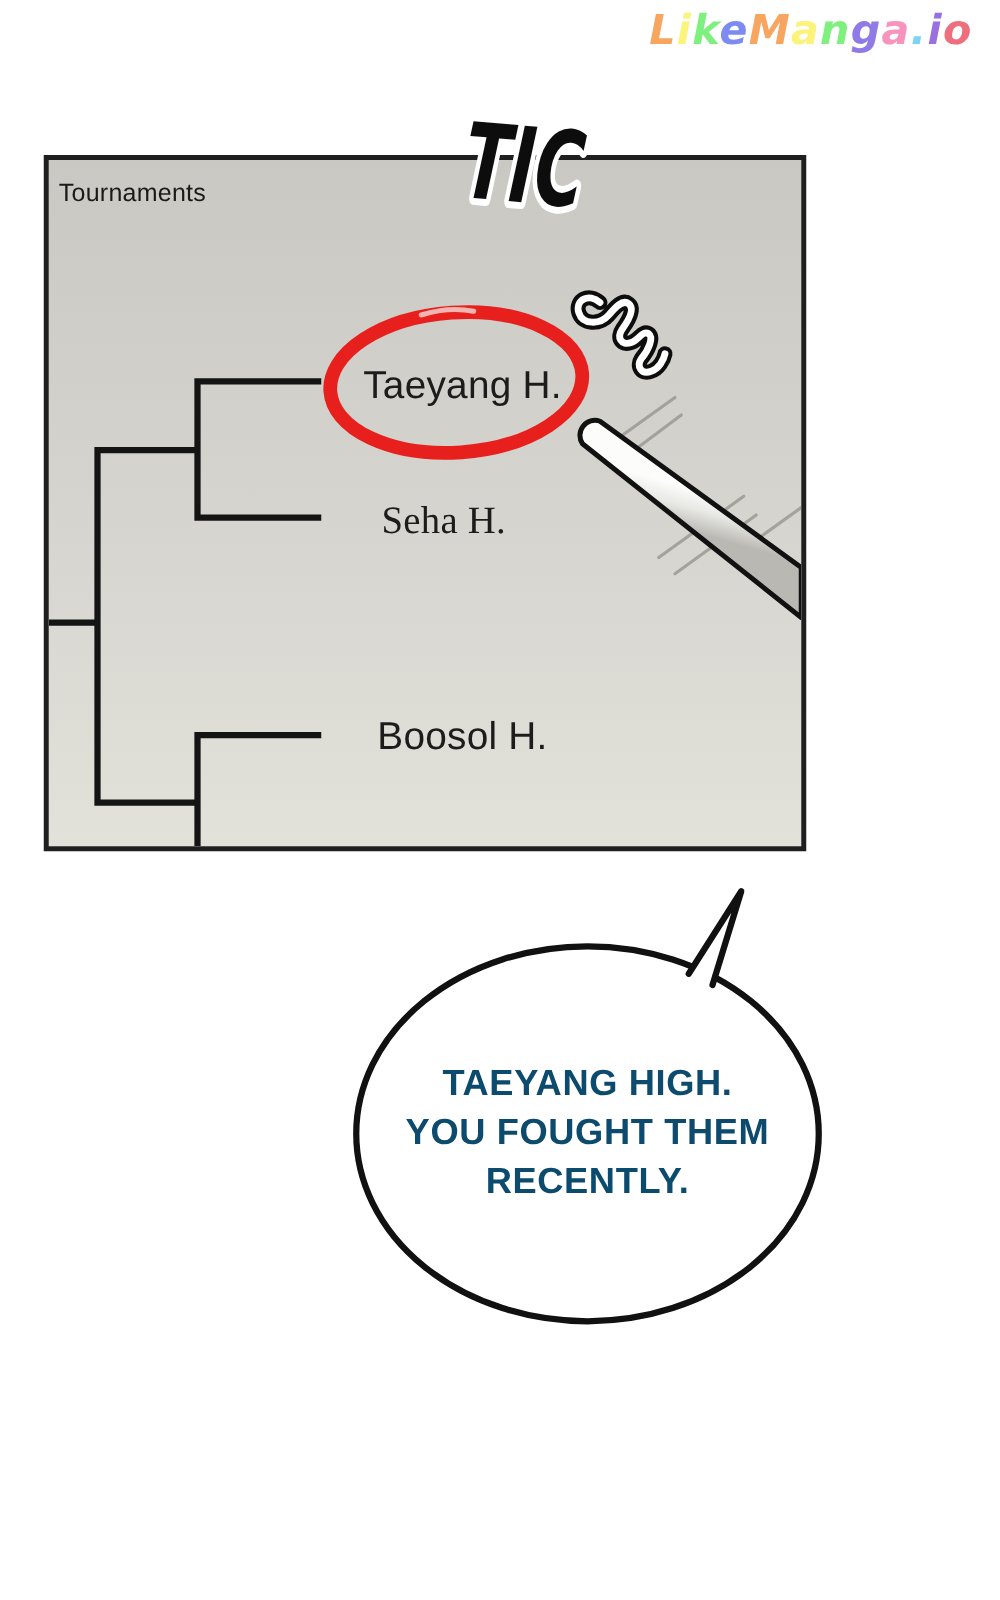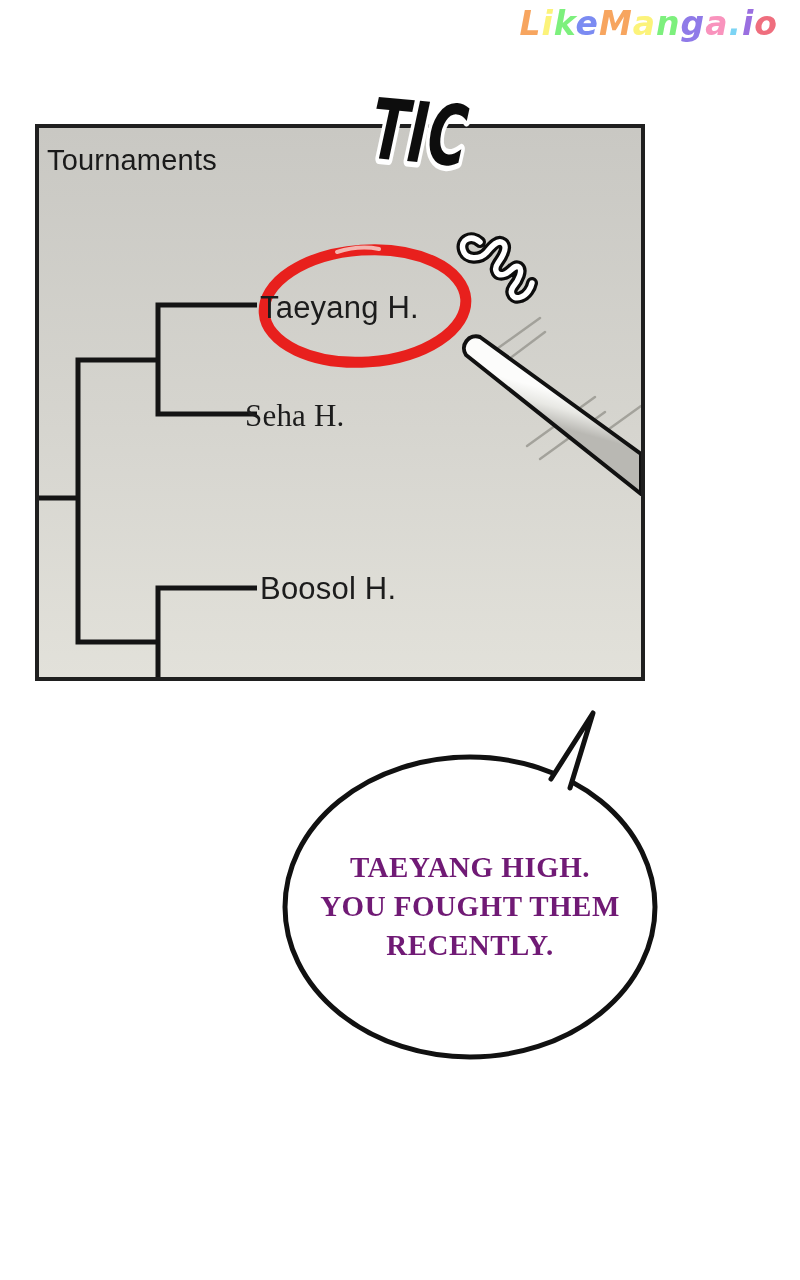--- a/index.html
+++ b/index.html
@@ -21,38 +21,38 @@
   }
   
   .panel{
     position:absolute;left:35px;top:124px;width:610px;height:557px;
     border:4px solid #1f1f1f;box-sizing:border-box;
     background:linear-gradient(180deg,#c9c8c3 0%,#d6d5cf 55%,#e2e1da 100%);
     overflow:hidden;
   }
   .panel-title{
     position:absolute;left:8px;top:16px;
-    font-size:29px;color:#1a1a1a;letter-spacing:0.2px;
+    font-size:20px;color:#1a1a1a;letter-spacing:0.2px;
   }
   .panel svg.shapes{position:absolute;left:0;top:0;width:602px;height:549px;}
   .team{
-    position:absolute;width:220px;
+    position:absolute;width:220px;text-align:center;
     font-size:31px;color:#1c1c1c;letter-spacing:0.2px;white-space:nowrap;
   }
   .team.t0{left:221px;top:162px;}
   .team.t1{left:206px;top:270px;font-family:Liberation Serif, serif;}
   .team.t2{left:221px;top:443px;}
   
   .sfx{position:absolute;left:340px;top:70px;width:160px;height:115px;}
   
   .bubble-svg{position:absolute;left:270px;top:695px;width:420px;height:390px;}
   .bubble-text{
     position:absolute;left:285px;top:848px;width:370px;
-    text-align:center;font-family:Liberation Serif, serif;
-    font-weight:bold;font-size:29px;line-height:39px;color:#701a75;
+    text-align:center;font-family:Liberation Sans, sans-serif;
+    font-weight:bold;font-size:29px;line-height:39px;color:#0c4a6e;
     letter-spacing:0.5px;
   }
 </style>
 </head>
 <body>
 
 <div class="watermark"><span style="color: rgb(247, 165, 95);">L</span><span style="color: rgb(252, 243, 122);">i</span><span style="color: rgb(125, 240, 125);">k</span><span style="color: rgb(123, 139, 242);">e</span><span style="color: rgb(247, 165, 95);">M</span><span style="color: rgb(252, 243, 122);">a</span><span style="color: rgb(125, 240, 125);">n</span><span style="color: rgb(143, 122, 232);">g</span><span style="color: rgb(249, 147, 189);">a</span><span style="color: rgb(124, 212, 244);">.</span><span style="color: rgb(154, 111, 224);">i</span><span style="color: rgb(239, 110, 126);">o</span></div>
 
 <div class="panel">
   <svg class="shapes" viewBox="0 0 602 549">

